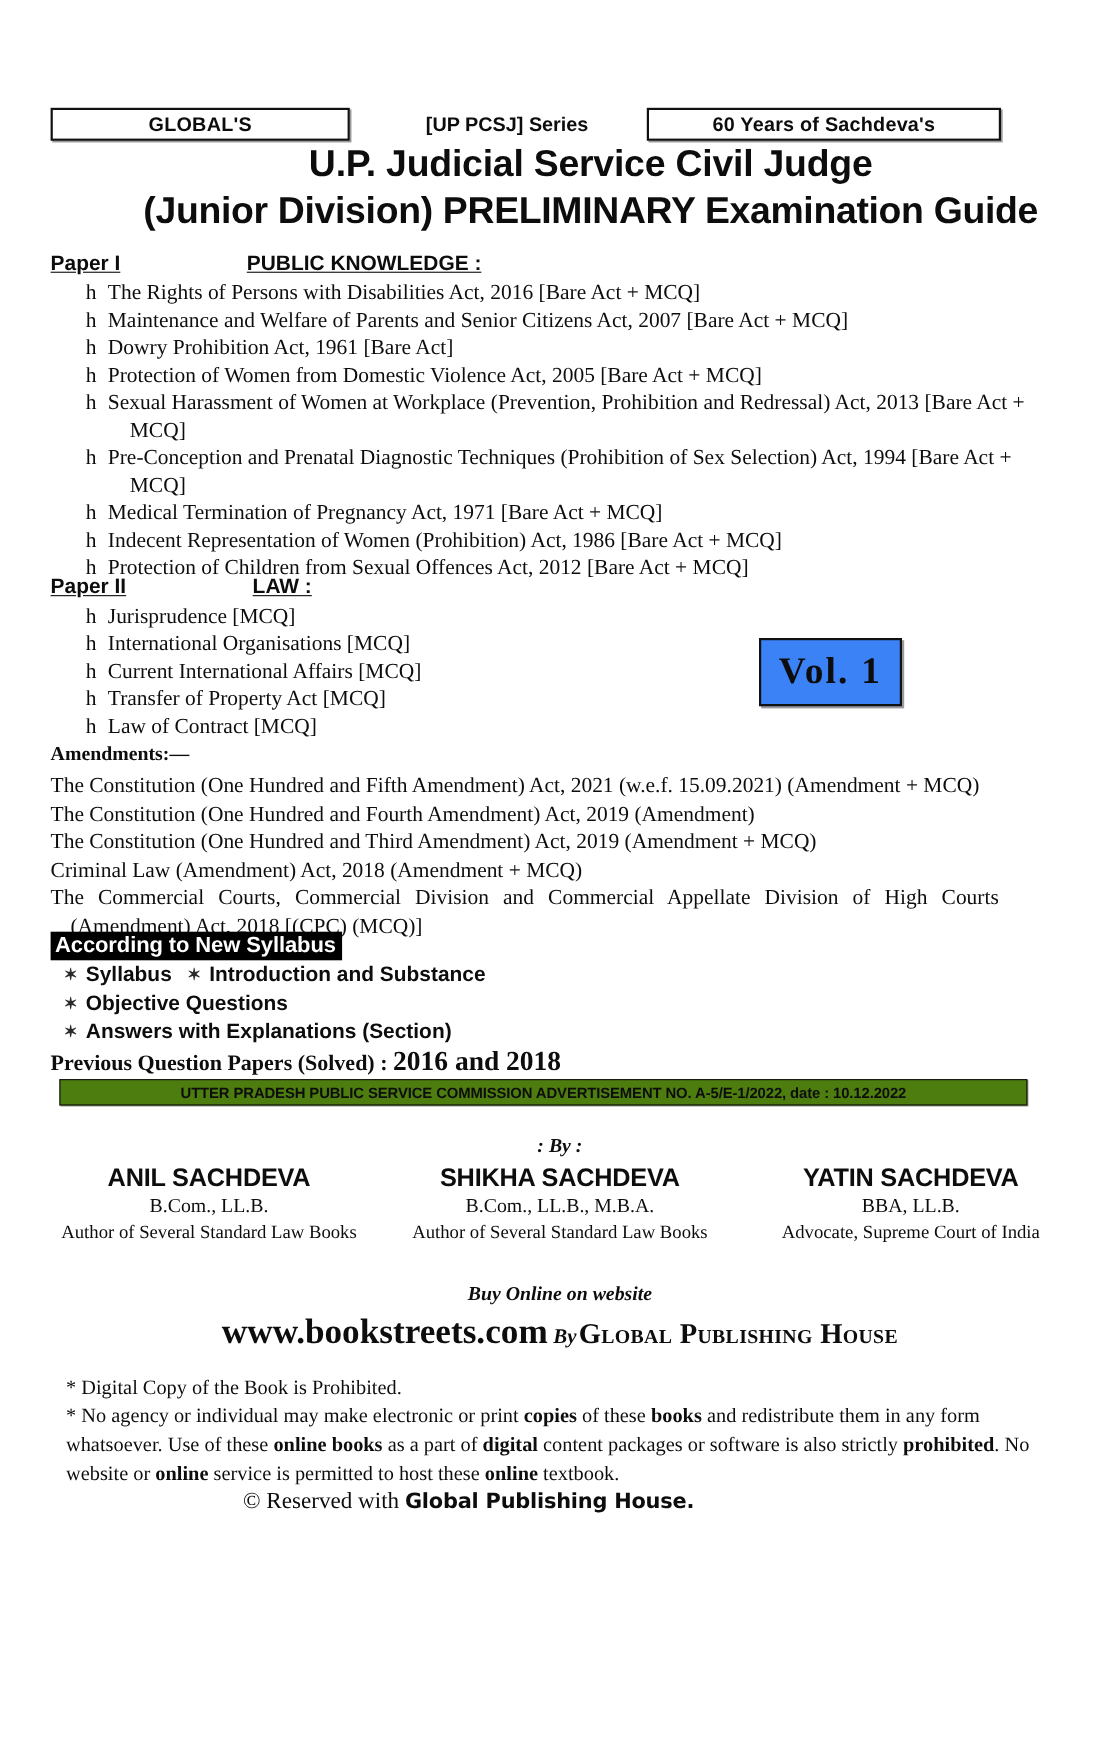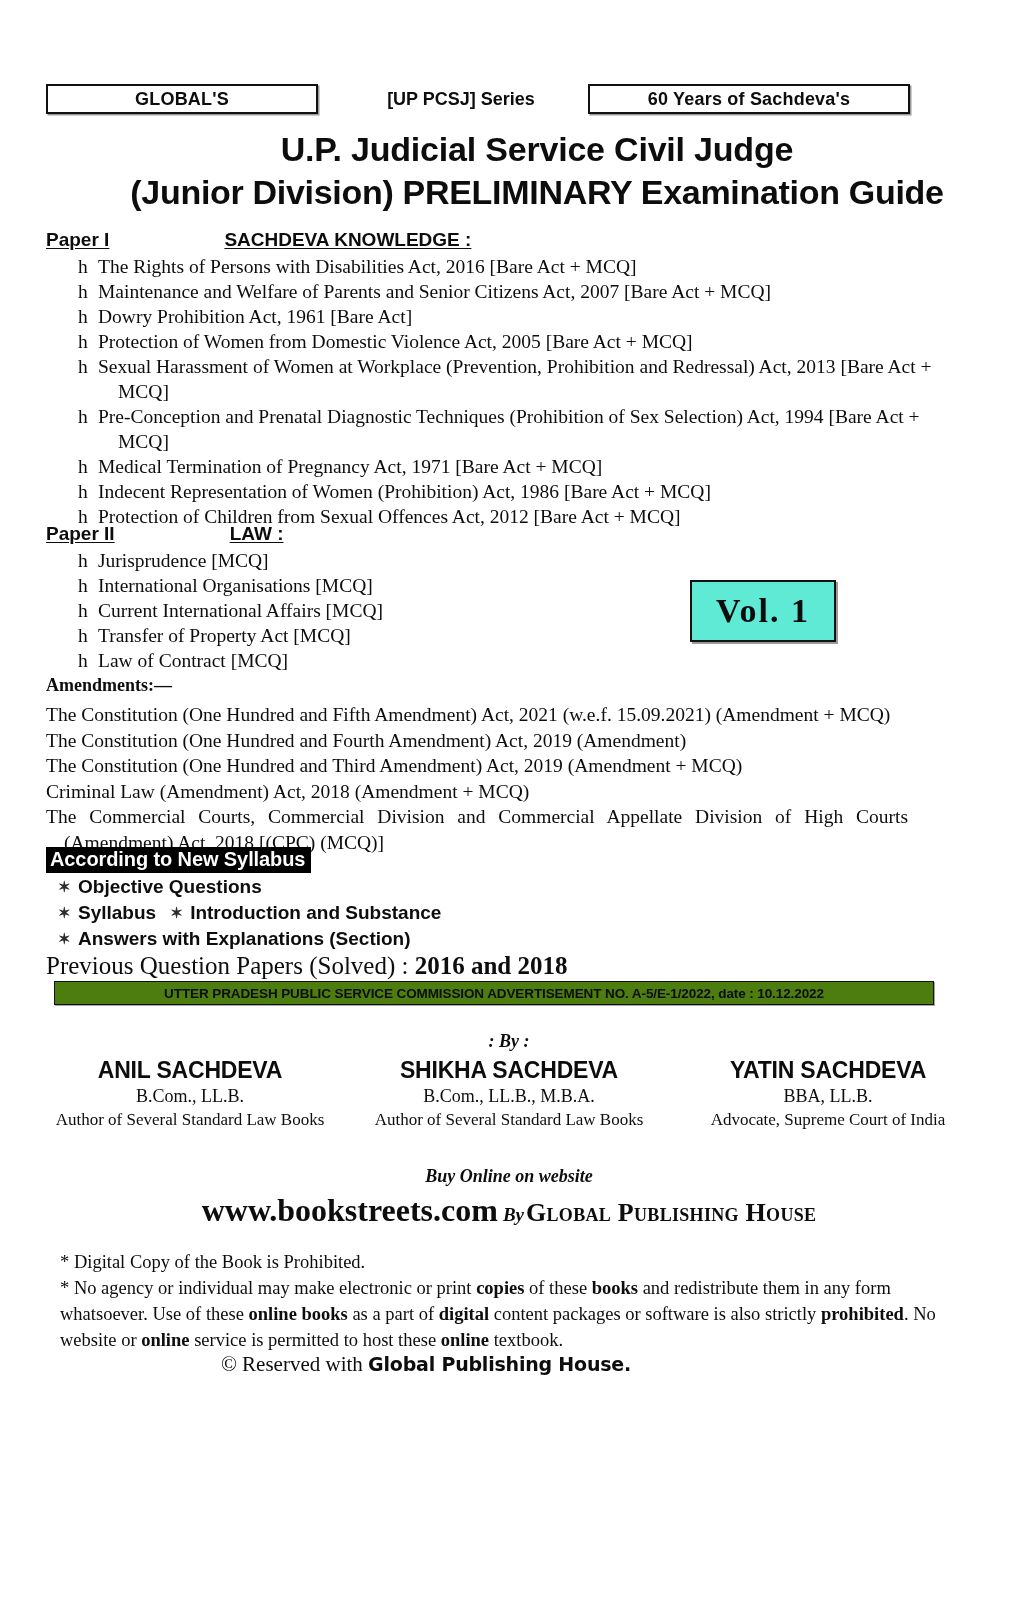--- a/index.html
+++ b/index.html
@@ -21,21 +21,21 @@
     left: 0; top: 0;
     width: 1018px;
     height: 1600px;
     padding: 0;
   }
 
   
   .badge-row {
     position: absolute;
     left: 46px;
-    top: 84px;
+    top: 98px;
     width: 926px;
     height: 32px;
     text-align: right;
   }
   .badge {
     position: absolute;
     top: 0;
     height: 30px;
     border: 2px solid #111;
     box-shadow: 1.5px 1.5px 0 #999;
@@ -140,32 +140,32 @@
   .hang .btext {
     padding-left: 20px;
     text-indent: -20px;
   }
 
   
   .vol-box {
     position: absolute;
     left: 690px;
     top: 580px;
-    width: 146px;
+    width: 130px;
     height: 62px;
     border: 2px solid #111;
     box-shadow: 2px 2px 0 #9a9a9a;
     display: flex;
     align-items: center;
     justify-content: center;
     font-family: "Liberation Serif", serif;
     font-weight: bold;
     font-size: 34px;
     letter-spacing: 2px;
-    background: #5eead4;
+    background: #3b82f6;
     box-sizing: border-box;
   }
 
   
   .amend-head {
     position: absolute;
     left: 46px;
     top: 675px;
     font-family: "Liberation Serif", serif;
     font-weight: bold;
@@ -226,21 +226,21 @@
   
   .prev-papers {
     position: absolute;
     left: 46px;
     top: 952px;
     font-family: "Liberation Serif", serif;
     font-size: 21px;
     font-weight: bold;
     white-space: nowrap;
   }
-  .prev-papers .lead { font-weight: normal; font-size: 25px; margin-top: 15px; }
+  .prev-papers .lead { font-weight: bold; font-size: 20px; margin-top: 15px; }
   .prev-papers .years { font-weight: bold; font-size: 25px; }
 
   .advt-box {
     position: absolute;
     left: 54px;
     top: 981px;
     width: 880px;
     height: 24px;
     border: 1.5px solid #111;
     box-shadow: 1px 1px 0 #a6a6a6;
@@ -375,21 +375,21 @@
     <div class="badge-mid">[UP PCSJ] Series</div>
     <div class="badge badge-right">60 Years of Sachdeva's</div>
   </div>
 
   <div class="title-block">
     <div class="title-line-1">U.P. Judicial Service Civil Judge</div>
     <div class="title-line-2">(Junior Division) PRELIMINARY Examination Guide</div>
   </div>
 
   <div class="paper-head paper1-head">
-    <span class="lbl">Paper I</span><span class="subj">SACHDEVA KNOWLEDGE :</span>
+    <span class="lbl">Paper I</span><span class="subj">PUBLIC KNOWLEDGE :</span>
   </div>
   <div class="bullet-list p1-list" id="p1-list">
       <div class="bullet-item hang">
         <span class="bchar">h</span>
         <span class="btext">The Rights of Persons with Disabilities Act, 2016 [Bare Act + MCQ]</span>
       </div>
       <div class="bullet-item hang">
         <span class="bchar">h</span>
         <span class="btext">Maintenance and Welfare of Parents and Senior Citizens Act, 2007 [Bare Act + MCQ]</span>
       </div>
@@ -459,24 +459,24 @@
       <div class="amend-item">Criminal Law (Amendment) Act, 2018 (Amendment + MCQ)</div>
       <div class="amend-item justified">
         <div style="text-align: justify; text-align-last: justify;">The Commercial Courts, Commercial Division and Commercial Appellate Division of High Courts</div>
         <div class="cont">(Amendment) Act, 2018 [(CPC)  (MCQ)]</div>
       </div>
     </div>
 
   <div class="syllabus-banner">According to New Syllabus</div>
   <div class="star-list">
     <div class="star-row">
+      <span class="star-glyph">✶</span><span>Syllabus</span><span class="star-gap"></span><span class="star-glyph">✶</span><span>Introduction and Substance</span>
+    </div>
+    <div class="star-row">
       <span class="star-glyph">✶</span><span>Objective Questions</span>
-    </div>
-    <div class="star-row">
-      <span class="star-glyph">✶</span><span>Syllabus</span><span class="star-gap"></span><span class="star-glyph">✶</span><span>Introduction and Substance</span>
     </div>
     <div class="star-row">
       <span class="star-glyph">✶</span><span>Answers with Explanations (Section)</span>
     </div>
   </div>
 
   <div class="prev-papers">
     <span class="lead">Previous Question Papers (Solved) : </span><span class="years">2016 and 2018</span>
   </div>
 

